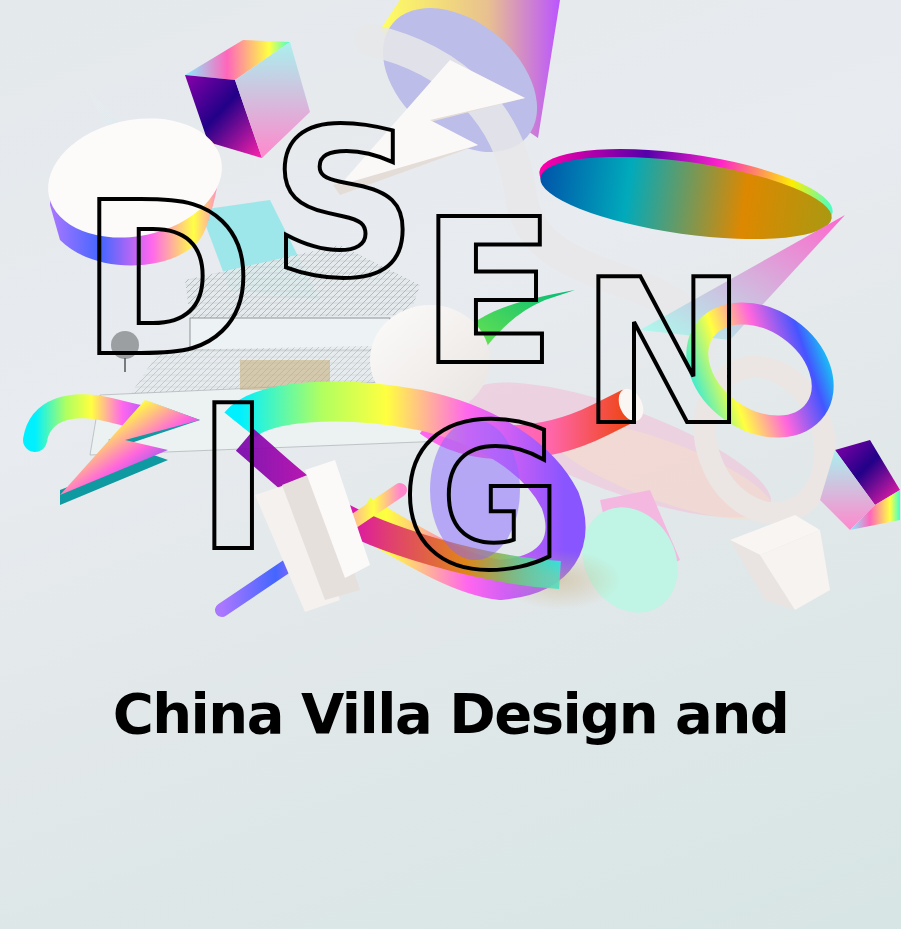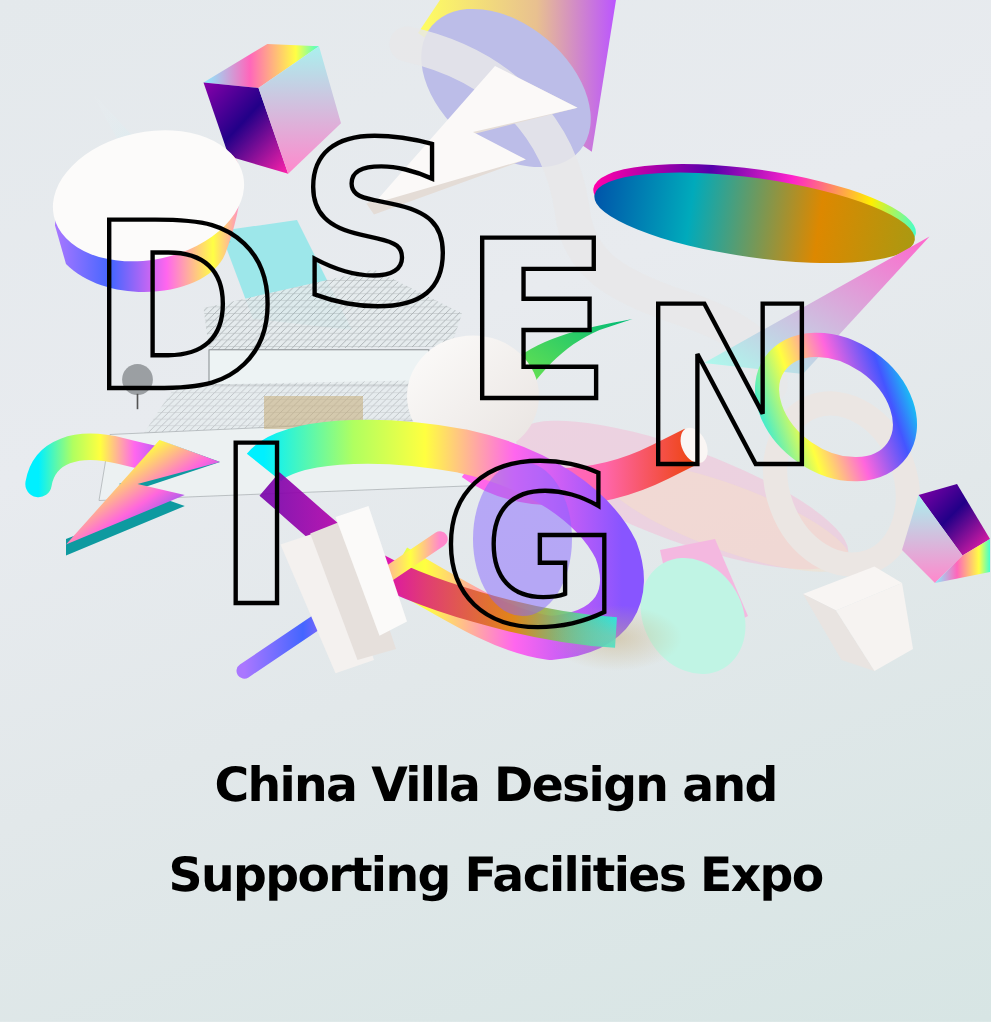--- a/index.html
+++ b/index.html
@@ -4,21 +4,21 @@
 <style>
   html,body{margin:0;padding:0;}
   body{width:901px;height:929px;overflow:hidden;position:relative;
     background:linear-gradient(160deg,#e4e9ec 0%,#e8ebef 35%,#e2e8ea 60%,#d7e5e4 100%);
     font-family:"DejaVu Sans","Liberation Sans",sans-serif;}
   .poster{position:absolute;left:0;top:0;width:901px;height:929px;}
   .art{position:absolute;left:0;top:0;width:901px;height:640px;}
   .art svg{position:absolute;left:0;top:0;}
   .title{position:absolute;left:0;width:901px;text-align:center;color:#000;
     font-family:"DejaVu Sans","Liberation Sans",sans-serif;font-weight:bold;
-    font-size:43px;line-height:80px;letter-spacing:-1.5px;}
+    font-size:56px;line-height:80px;letter-spacing:-1.5px;}
   .title.l1{top:674px;}
   .title.l2{top:756px;}
 </style>
 </head>
 <body>
 
 <div class="poster">
 
   <div class="art">
     <svg width="901" height="640" viewBox="0 0 901 640">
@@ -217,15 +217,14 @@
         <text x="270" y="275" font-size="205">S</text>
         <text x="420" y="362" font-size="200">E</text>
         <text x="580" y="422" font-size="200">N</text>
         <text x="196" y="548" font-size="200">I</text>
         <text x="400" y="567" font-size="200">G</text>
       </g>
     </svg>
   </div>
 
   <div class="title l1">China Villa Design and</div>
-  <div class="title l2">Supporting Facilities Expo</div>
 
 </div>
 
 </body></html>

